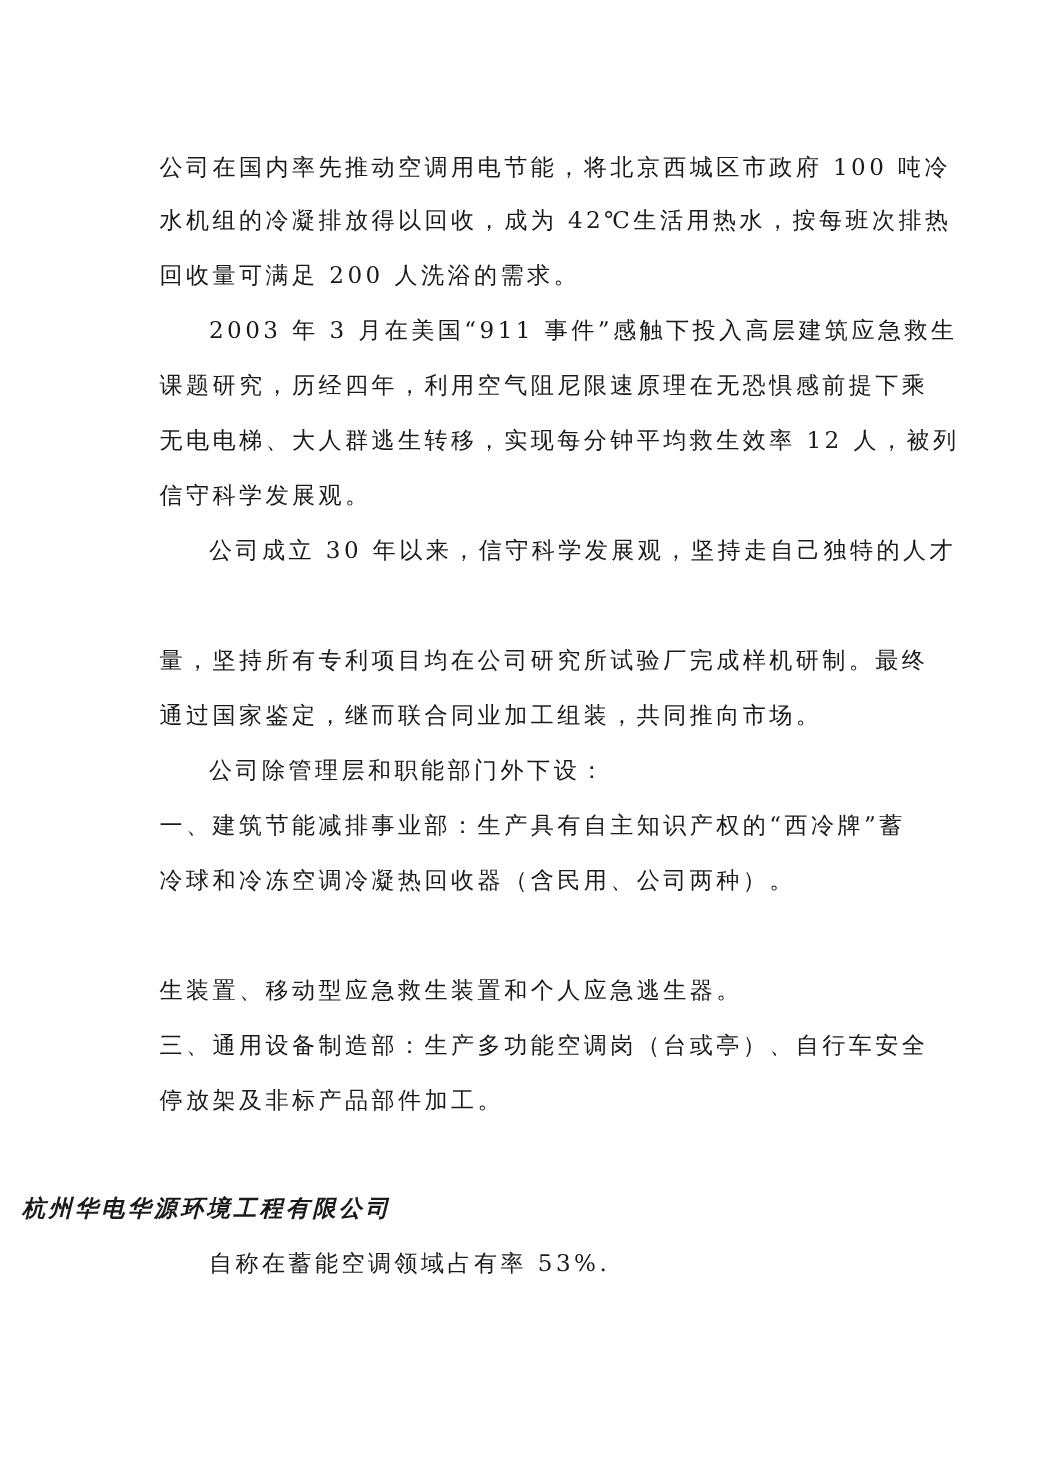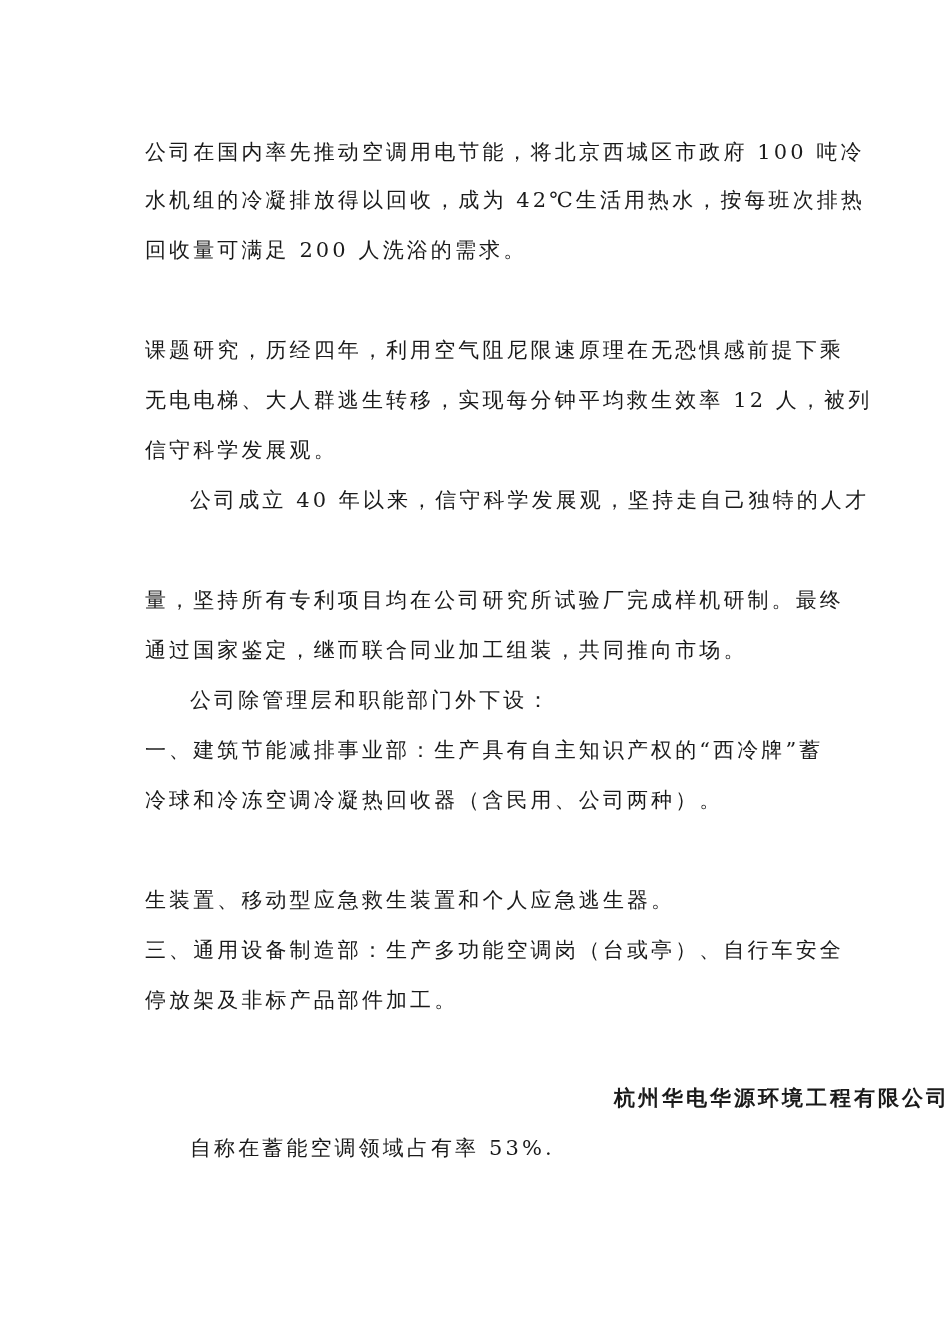--- a/index.html
+++ b/index.html
@@ -2,37 +2,38 @@
 <html><head>
 <meta charset="utf-8">
 <style>
   html, body { margin: 0; padding: 0; background: #ffffff; }
   body { width: 950px; height: 1344px; position: relative; overflow: hidden;
          font-family: "DejaVu Serif", "Liberation Serif", serif; color: #1a1a1a; }
   .page { position: absolute; left: 0; top: 0; width: 799px; height: 1344px; background: #fff; }
   .line { position: absolute; left: 145px; width: 665px; height: 30px; line-height: 30px;
           font-size: 21px; white-space: nowrap; letter-spacing: 3.1px; }
   .indent { left: 190px; width: 620px; }
-  .title { position: absolute; left: 0; width: 950px; text-align: right; top: 1083px;
-           font-size: 21px; font-weight: bold; letter-spacing: 3px; line-height: 30px; padding-left: 20px; box-sizing: border-box; }
+  .title { position: absolute; left: 0; width: 950px; text-align: left; top: 1083px;
+           font-size: 21px; font-weight: bold; letter-spacing: 3px; line-height: 30px; padding-left: 20px; box-sizing: border-box; font-style: italic; }
 </style>
 </head>
 <body>
 
 <div class="page">
 
   <div class="line" style="top:137px">公司在国内率先推动空调用电节能，将北京西城区市政府 100 吨冷</div>
   <div class="line" style="top:185px">水机组的冷凝排放得以回收，成为 42℃生活用热水，按每班次排热</div>
   <div class="line" style="top:235px">回收量可满足 200 人洗浴的需求。</div>
 
+  <div class="line indent" style="top:285px">2003 年 3 月在美国“911 事件”感触下投入高层建筑应急救生</div>
   <div class="line" style="top:335px">课题研究，历经四年，利用空气阻尼限速原理在无恐惧感前提下乘</div>
   <div class="line" style="top:385px">无电电梯、大人群逃生转移，实现每分钟平均救生效率 12 人，被列</div>
   <div class="line" style="top:435px">信守科学发展观。</div>
 
-  <div class="line indent" style="top:485px">公司成立 40 年以来，信守科学发展观，坚持走自己独特的人才</div>
+  <div class="line indent" style="top:485px">公司成立 30 年以来，信守科学发展观，坚持走自己独特的人才</div>
   <div class="line" style="top:585px">量，坚持所有专利项目均在公司研究所试验厂完成样机研制。最终</div>
   <div class="line" style="top:635px">通过国家鉴定，继而联合同业加工组装，共同推向市场。</div>
 
   <div class="line indent" style="top:685px">公司除管理层和职能部门外下设：</div>
 
   <div class="line" style="top:735px">一、建筑节能减排事业部：生产具有自主知识产权的“西冷牌”蓄</div>
   <div class="line" style="top:785px">冷球和冷冻空调冷凝热回收器（含民用、公司两种）。</div>
 
   <div class="line" style="top:885px">生装置、移动型应急救生装置和个人应急逃生器。</div>
 

